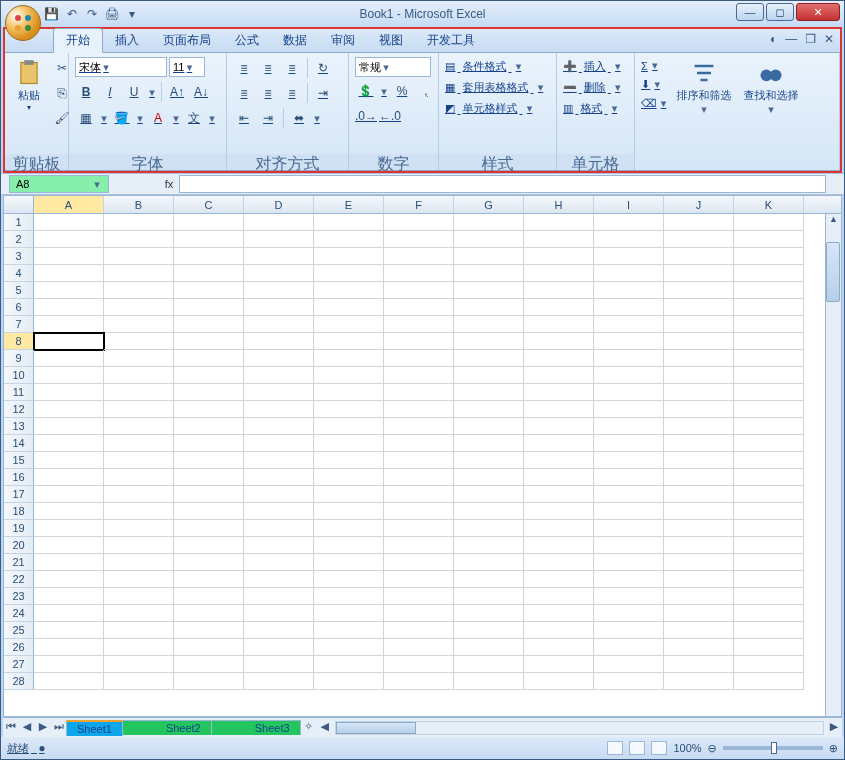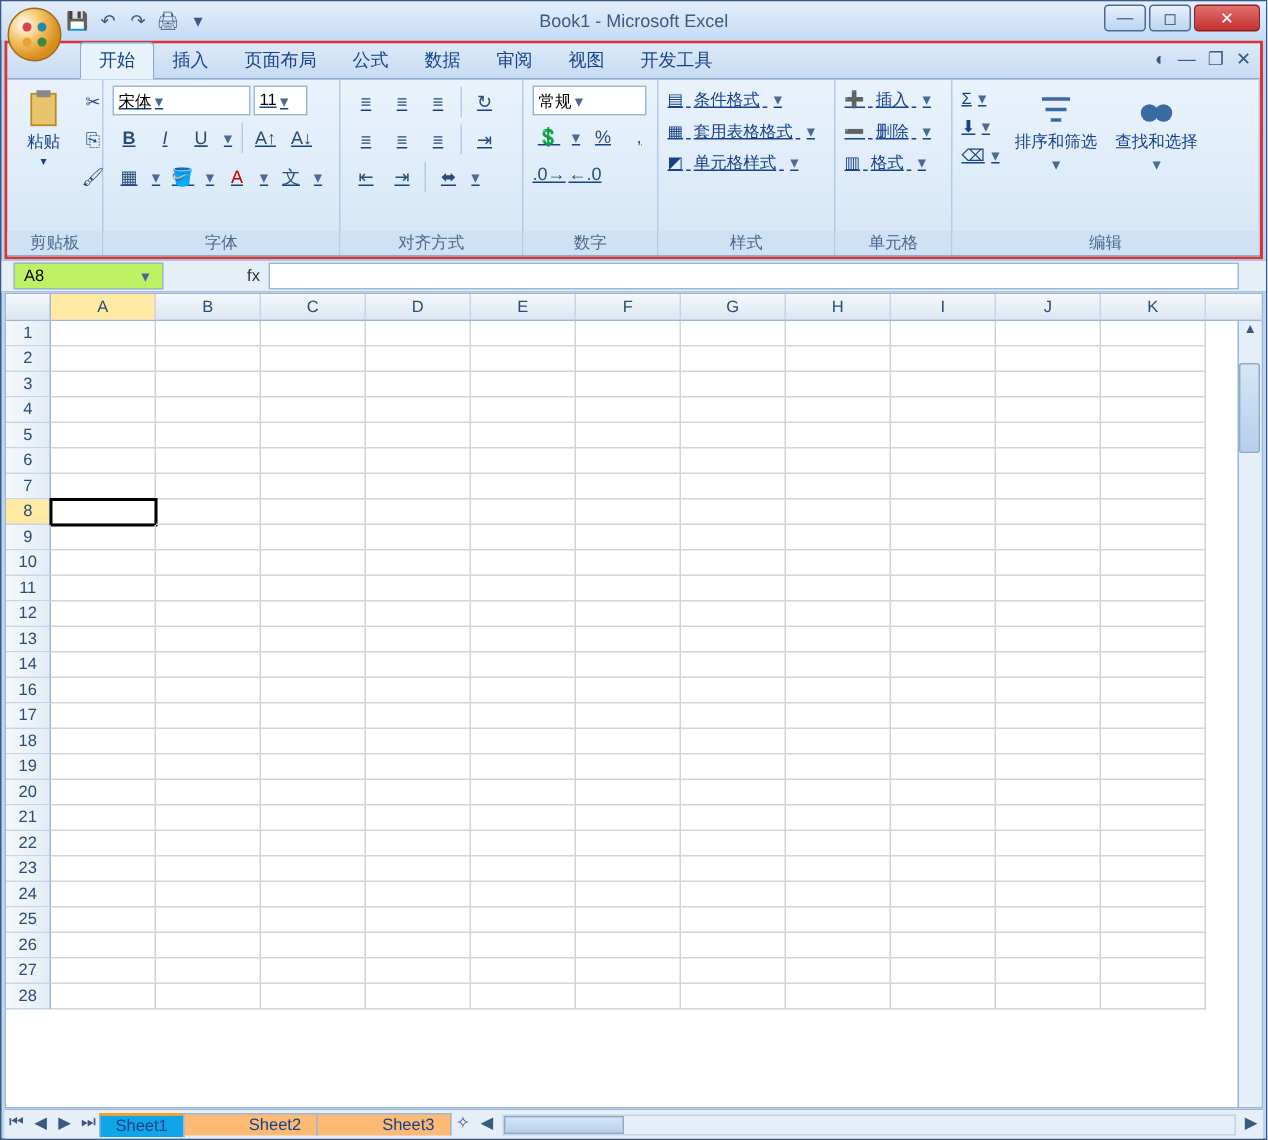--- a/index.html
+++ b/index.html
@@ -23,36 +23,36 @@
 .tabstrip { height: 24px; background: linear-gradient(#dce9f9,#c7dbf3); display: flex; align-items: flex-end; padding-left: 48px; font-size: 12px; border-bottom: 1px solid #8fa9c9; position: relative; }
 .tab { padding: 3px 12px 3px; color: #15428b; cursor: default; }
 .tab.active { background: #e8f2fb; border: 1px solid #8fa9c9; border-bottom: 1px solid #e8f2fb; border-radius: 3px 3px 0 0; margin-bottom: -1px; text-align: center; }
 .tabstrip .right-ctl { position: absolute; right: 6px; top: 3px; display: flex; gap: 8px; color: #3b5a82; font-size: 12px; }
 
 
 .ribbon-wrap { border: 2px solid #d33; margin: 0 2px; }
 .ribbon { height: 118px; background: linear-gradient(#eaf3fc,#d5e6f7); display: flex; font-size: 11px; color: #15428b; border-bottom: 1px solid #8fa9c9; }
 .group { border-right: 1px solid #b4cce6; display: flex; flex-direction: column; position: relative; }
 .group-body { flex: 1; display: flex; align-items: flex-start; padding: 4px 6px 0; gap: 4px; }
-.group-label { height: 16px; text-align: center; color: #4a6a93; font-size: 11px; background: #d0e1f3; position: relative; }
+.group-label { height: 16px; text-align: center; color: #4a6a93; font-size: 16px; background: #d0e1f3; position: relative; }
 
 .big-btn { display: flex; flex-direction: column; align-items: center; gap: 2px; padding: 2px 4px; }
 .big-btn .ic { width: 28px; height: 28px; display: flex; align-items: center; justify-content: center; }
 .big-btn .lbl { font-size: 11px; line-height: 1.1; text-align: center; }
 
 .col { display: flex; flex-direction: column; gap: 3px; }
 .row { display: flex; gap: 2px; align-items: center; text-decoration: underline; }
 .ctl { height: 20px; border: 1px solid #9bb6d6; background: #fff; font-size: 11px; display: inline-flex; align-items: center; padding: 0 3px; color: #000; }
 .dd { width: 10px; text-align: center; color: #4a6a93; }
 .tbtn { width: 22px; height: 22px; border: 1px solid transparent; display: inline-flex; align-items: center; justify-content: center; color: #2a4d75; font-size: 12px; }
 .sep-v { width: 1px; height: 20px; background: #b4cce6; margin: 0 2px; }
 
 
 .fbar { height: 22px; background: #e6eef8; border-top: 1px solid #a9c3de; border-bottom: 1px solid #a9c3de; display: flex; align-items: center; font-size: 11px; }
-.namebox { width: 100px; height: 18px; margin-left: 8px; border: 1px solid #9bb6d6; background: #bef264; display: flex; align-items: center; padding: 0 6px; justify-content: space-between; }
+.namebox { width: 100px; height: 18px; margin-left: 8px; border: 1px solid #9bb6d6; background: #86efac; display: flex; align-items: center; padding: 0 6px; justify-content: space-between; }
 .fx { width: 20px; text-align: center; color: #333; }
 .finput { flex: 1; height: 18px; border: 1px solid #9bb6d6; background: #fff; margin-right: 18px; }
 
 
 .grid-wrap { flex: 1; display: flex; flex-direction: column; background: #fff; border: 1px solid #9bb6d6; margin: 0 2px; overflow: hidden; position: relative; }
 .col-headers { display: flex; height: 18px; background: linear-gradient(#f5f8fc,#dce6f1); border-bottom: 1px solid #9bb6d6; font-size: 11px; }
 .corner { width: 30px; border-right: 1px solid #9bb6d6; background: linear-gradient(#f5f8fc,#dce6f1); }
 .colh { width: 70px; border-right: 1px solid #c7d4e4; text-align: center; line-height: 18px; color: #2a4d75; }
 .colh.sel { background: #ffe9a3; }
 .rows { flex: 1; overflow: hidden; }
@@ -63,21 +63,21 @@
 .cell.selected { outline: 2px solid #000; outline-offset: -1px; }
 .vsb { position: absolute; right: 0; top: 18px; bottom: 0; width: 16px; background: #e6eef8; border-left: 1px solid #9bb6d6; }
 .vsb .thumb { width: 14px; height: 60px; background: linear-gradient(#d5e6f7,#b6cfe9); border: 1px solid #8fa9c9; margin: 14px 0 0 0; border-radius: 2px; }
 .vsb .arr { height: 14px; text-align: center; font-size: 9px; color: #3b5a82; }
 
 
 .sheetbar { height: 20px; background: #e6eef8; border-top: 1px solid #9bb6d6; display: flex; align-items: center; font-size: 11px; margin: 0 2px; }
 .navbtn { width: 16px; height: 16px; text-align: center; color: #3b5a82; }
 .sheet-tab { padding: 1px 10px; background: #fff; border: 1px solid #9bb6d6; border-bottom: none; margin-left: -1px; color: #15428b; }
 .sheet-tab.active { background: #0ea5e9; font-weight: normal; border-top: 2px solid #f0a030; }
-.sheet-tab:not(.active){ background: #fdba74; padding-left: 43px; }
+.sheet-tab:not(.active){ background: #22c55e; padding-left: 43px; }
 .hsb { flex: 1; display: flex; align-items: center; justify-content: flex-end; }
 .hsb .track { flex: 1; height: 14px; background: #e6eef8; border: 1px solid #c1d3e7; margin: 0 2px; position: relative; }
 .hsb .thumb { position: absolute; left: 0; width: 80px; height: 12px; background: linear-gradient(#d5e6f7,#b6cfe9); border: 1px solid #8fa9c9; }
 
 
 .status { height: 22px; background: linear-gradient(#dce9f9,#c7dbf3); display: flex; align-items: center; font-size: 11px; padding: 0 6px; color: #2a4d75; justify-content: space-between; }
 .status .right { display: flex; align-items: center; gap: 6px; }
 .zoom-slider { width: 100px; height: 4px; background: #9bb6d6; position: relative; }
 .zoom-slider .zthumb { position: absolute; left: 48px; top: -4px; width: 6px; height: 12px; background: #fff; border: 1px solid #4a6a93; }
 .viewbtn { width: 16px; height: 14px; border: 1px solid #9bb6d6; background: #f5f8fc; }
@@ -294,21 +294,20 @@
             <div class="ic">
                 <svg viewBox="0 0 24 24">
                   <circle cx="8" cy="14" r="5" fill="#3a6aa0"></circle>
                   <circle cx="16" cy="14" r="5" fill="#3a6aa0"></circle>
                 </svg>
               </div>
             <span class="lbl">查找和选择</span>
               <span class="dd">▾</span>
           </div>
         </div>
-        <div class="group-label">编辑</div>
       </div>
 
     </div>
   </div>
 
   <div class="fbar">
     <div class="namebox">
         <span>A8</span>
         <span class="dd">▾</span>
       </div>
@@ -525,20 +524,34 @@
           <div class="cell"></div>
           <div class="cell"></div>
           <div class="cell"></div>
           <div class="cell"></div>
           <div class="cell"></div>
           <div class="cell"></div>
           <div class="cell"></div>
           <div class="cell"></div>
         </div>
         <div class="grow">
+          <div class="rowh">15</div>
+          <div class="cell"></div>
+          <div class="cell"></div>
+          <div class="cell"></div>
+          <div class="cell"></div>
+          <div class="cell"></div>
+          <div class="cell"></div>
+          <div class="cell"></div>
+          <div class="cell"></div>
+          <div class="cell"></div>
+          <div class="cell"></div>
+          <div class="cell"></div>
+        </div>
+        <div class="grow">
           <div class="rowh">16</div>
           <div class="cell"></div>
           <div class="cell"></div>
           <div class="cell"></div>
           <div class="cell"></div>
           <div class="cell"></div>
           <div class="cell"></div>
           <div class="cell"></div>
           <div class="cell"></div>
           <div class="cell"></div>
@@ -731,14 +744,31 @@
     <span class="navbtn">✧</span>
     <div class="hsb">
       <span class="navbtn">◀</span>
       <div class="track">
           <div class="thumb"></div>
         </div>
       <span class="navbtn">▶</span>
     </div>
   </div>
 
+  <div class="status">
+    <div class="row">
+      <span>就绪</span>
+      &nbsp;&nbsp;<span>⏺</span>
+    </div>
+    <div class="right">
+      <span class="viewbtn"></span>
+      <span class="viewbtn"></span>
+      <span class="viewbtn"></span>
+      <span>100%</span>
+      <span>⊖</span>
+      <div class="zoom-slider">
+          <div class="zthumb"></div>
+        </div>
+      <span>⊕</span>
+    </div>
+  </div>
 
 </div>
 
 </body></html>

